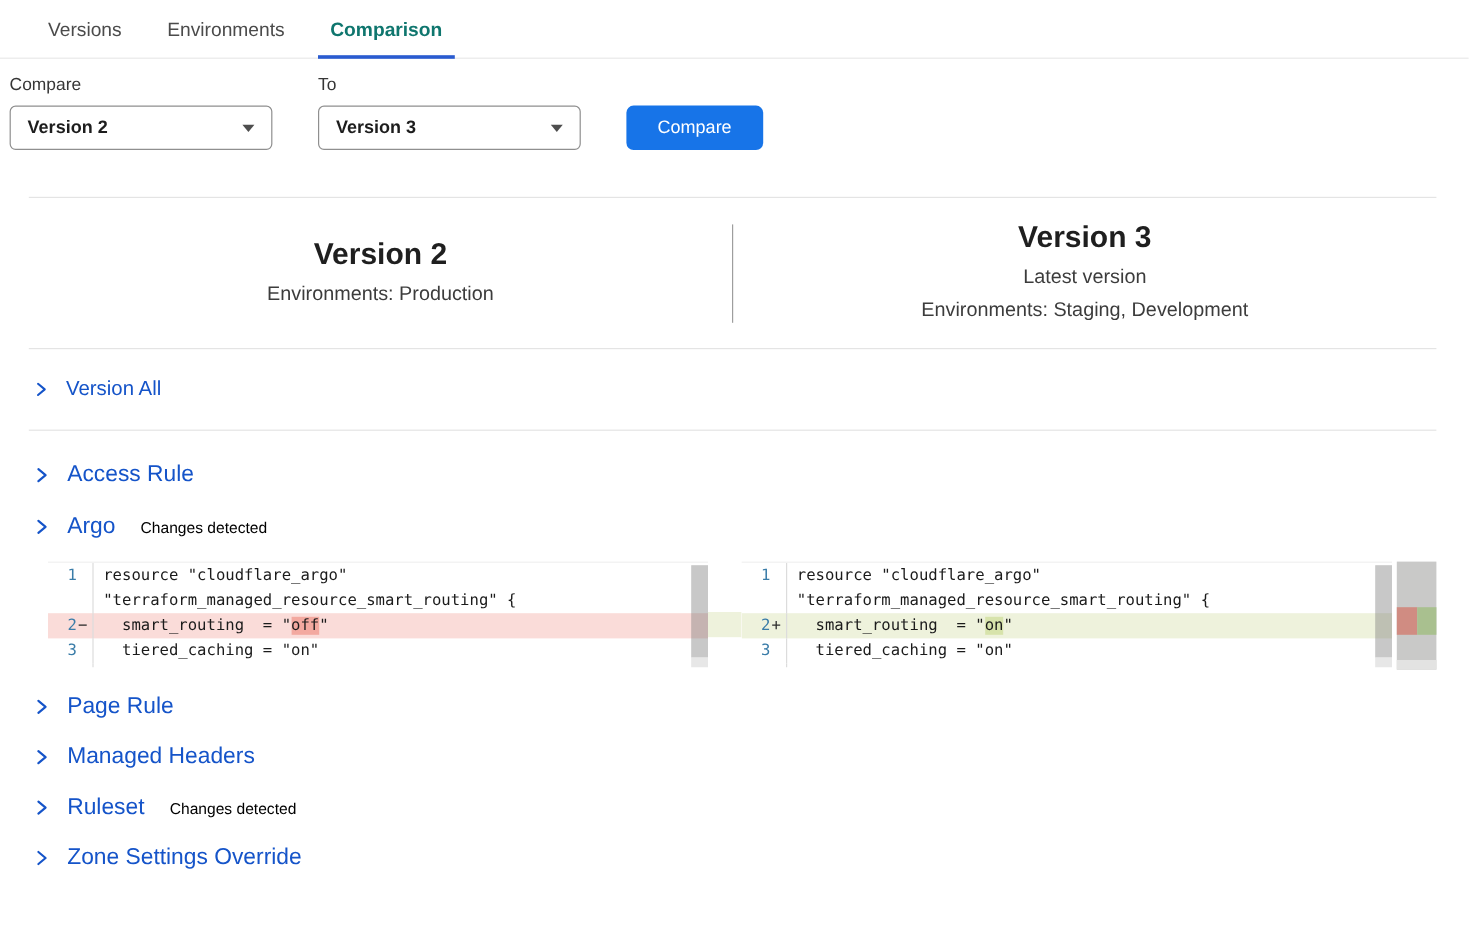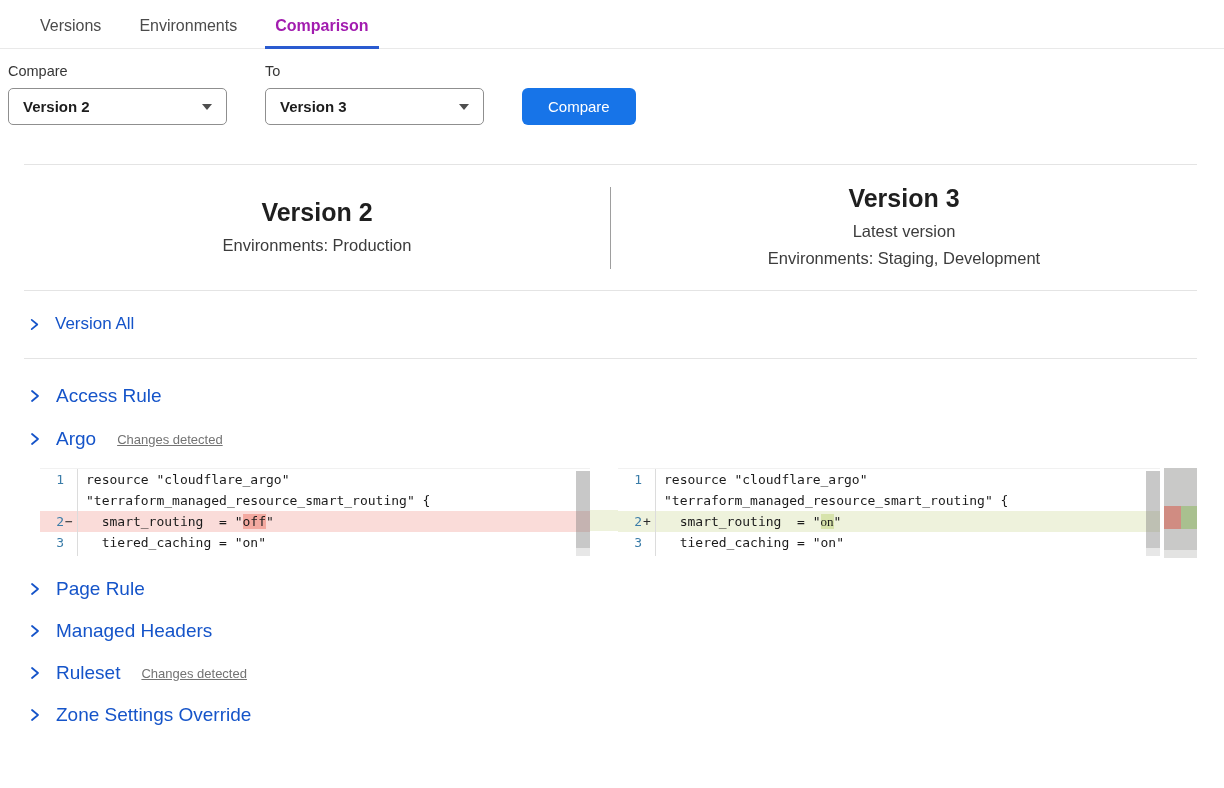--- a/index.html
+++ b/index.html
@@ -15,21 +15,21 @@
   }
   *{box-sizing:border-box;}
   html,body{margin:0;padding:0;}
   body{
     width:1224px;height:788px;overflow:hidden;background:#fff;
     font-family:"Liberation Sans", sans-serif;color:#1f1f1f;
   }
   
   .tabs{display:flex;gap:38px;padding:17px 14px 0 40px;border-bottom:1px solid #e9e9e9;}
   .tab{position:relative;padding:0 0 13px 0;font-size:16px;color:#4b4b4b;background:none;border:none;cursor:pointer;font-family:inherit;}
-  .tab.active{color:#a21caf;font-weight:600;}
+  .tab.active{color:#0f766e;font-weight:600;}
   .tab.active::after{content:"";position:absolute;left:-10px;right:-10px;bottom:-1px;height:3px;background:var(--tab-underline-blue);}
   
   .form-row{display:flex;align-items:flex-end;gap:38px;margin:14px 0 0 8px;}
   .flabel{font-size:14.5px;color:#363636;margin-bottom:9px;}
   .select{width:219px;height:37px;border:1px solid #8f8f8f;border-radius:5px;display:flex;align-items:center;justify-content:space-between;padding:0 14px;font-size:15px;font-weight:700;color:#1d1d1d;background:#fff;cursor:pointer;}
   .caret{width:0;height:0;border-left:5px solid transparent;border-right:5px solid transparent;border-top:6px solid #4e4e4e;}
   .btn{height:37px;padding:0 26px;background:var(--button-blue);color:#fff;border:none;border-radius:6px;font-size:15px;cursor:pointer;font-family:inherit;}
   
   hr{border:none;border-top:1px solid #e4e4e4;margin:0 27px 0 24px;}
   hr.h1{margin-top:39px;}
@@ -41,36 +41,36 @@
   .vtitle{font-size:25px;font-weight:600;color:#1f1f1f;margin-bottom:5px;}
   .vsub{font-size:16.5px;color:#3c3c3c;line-height:27px;}
   .vdivider{width:1px;background:#9e9e9e;margin:3px 0;}
   
   .expand-row{display:flex;align-items:center;gap:13px;margin:20px 0 0 27px;height:26px;color:var(--link-blue);font-size:17px;cursor:pointer;}
   .section-row{display:flex;align-items:center;gap:13px;margin:15px 0 0 27px;height:28px;cursor:pointer;}
   #sections-top .section-row:first-child{margin-top:23px;}
   #sections-bottom .section-row:first-child{margin-top:17px;}
   #sections-bottom .section-row{margin-top:14px;}
   .section-label{font-size:19px;color:var(--link-blue);}
-  .section-badge{font-size:13px;color:#737373;margin-left:8px;text-decoration:underline;}
+  .section-badge{font-size:13px;color:#000000;margin-left:8px;}
   .chev{flex:0 0 auto;color:var(--link-blue);display:block;}
   
   .diff{display:flex;position:relative;margin:15px 0 0 40px;}
   .pane{position:relative;overflow:hidden;height:88px;background:#fff;border-top:1px solid #f1f1f1;}
   .pane.left{width:550px;}
   .pane.right{width:542px;margin-left:28px;}
   .crow{display:flex;height:21px;line-height:21px;font-family:"DejaVu Sans Mono", monospace;font-size:13px;}
   .crow.removed{background:var(--removed-row);}
   .crow.added{background:var(--added-row);}
   .gut{flex:0 0 38px;display:flex;border-right:1px solid #dcdcdc;}
   .lnum{flex:0 0 24px;text-align:right;color:#3a7ca8;}
   .lsign{flex:0 0 13px;color:#2b2b2b;padding-left:1px;}
   .codetxt{white-space:pre;padding-left:8px;color:#1b1b1b;}
   .hlr{background:var(--removed-word);}
-  .hla{background:var(--added-word);font-family:Liberation Serif, serif;}
+  .hla{background:var(--added-word);}
   .vthumb{position:absolute;top:2px;right:0;width:14px;height:77px;background:rgba(118,118,118,0.40);}
   .vstub{position:absolute;top:79px;right:0;width:14px;height:9px;background:#e7e7e7;}
   .connector{position:absolute;left:550px;top:42px;width:28px;height:21px;background:var(--added-row);}
   .minimap{position:relative;width:33px;height:90px;background:#c9c9c8;margin-left:4px;}
   .minimap .stub{position:absolute;bottom:0;left:0;right:0;height:8px;background:#e3e3e2;}
   .mm-removed{position:absolute;top:38px;left:0;width:17px;height:23px;background:var(--minimap-removed);}
   .mm-added{position:absolute;top:38px;left:17px;width:16px;height:23px;background:var(--minimap-added);}
 </style>
 </head>
 <body>

